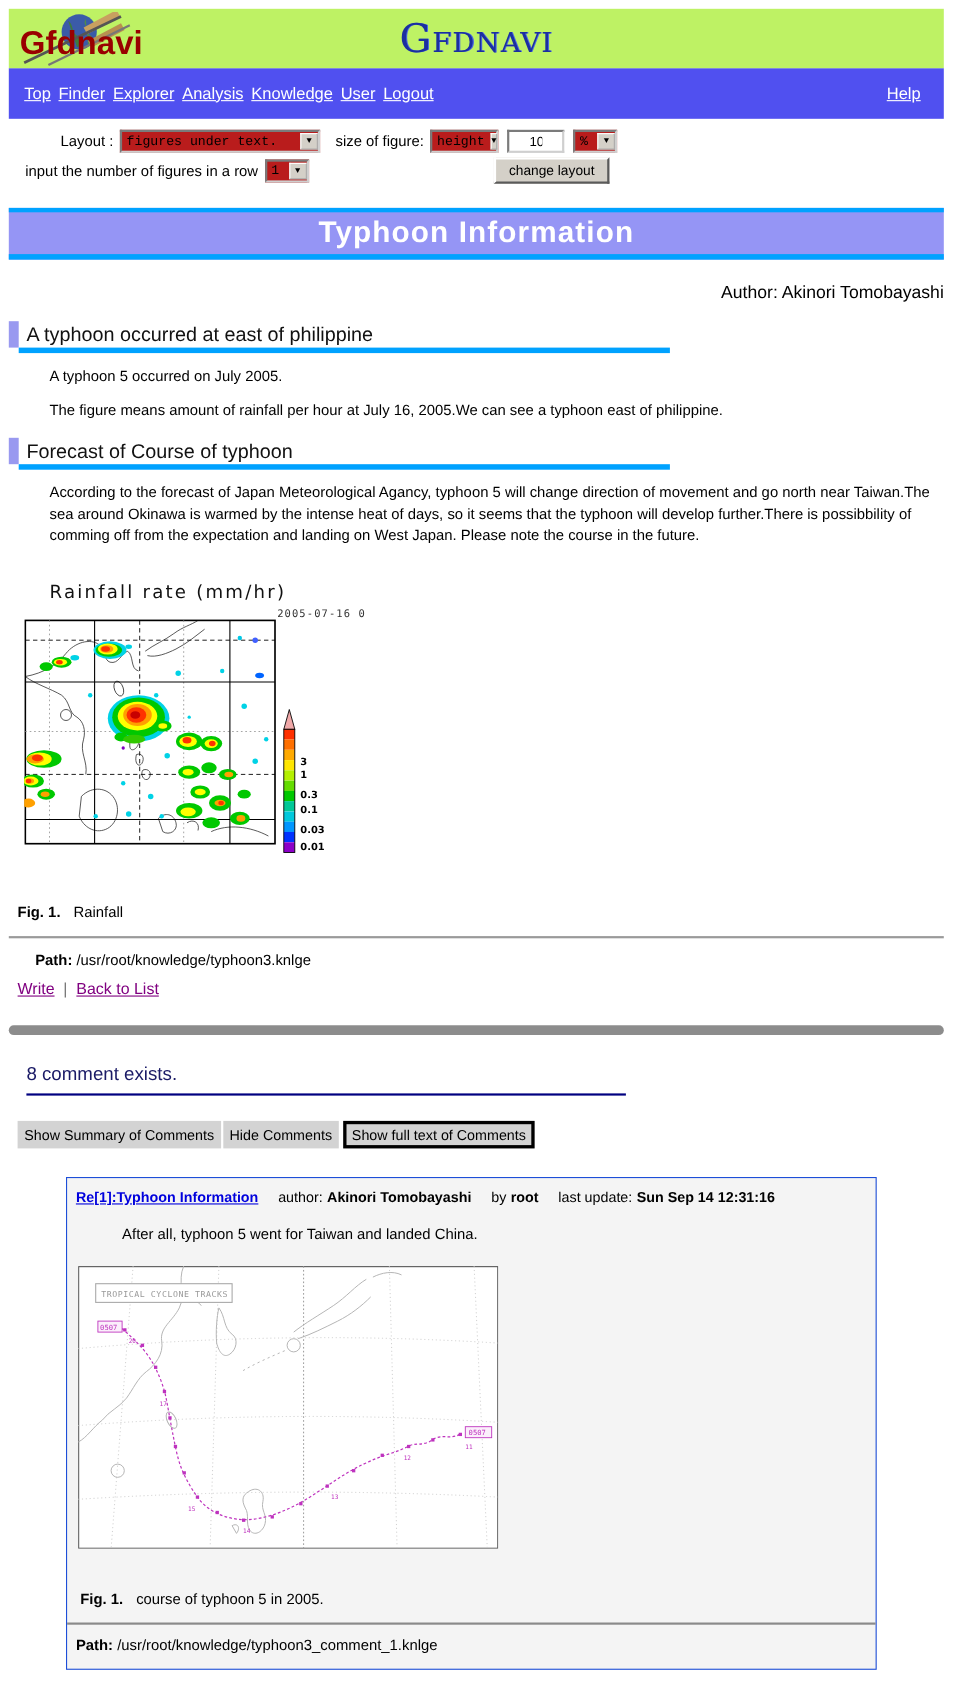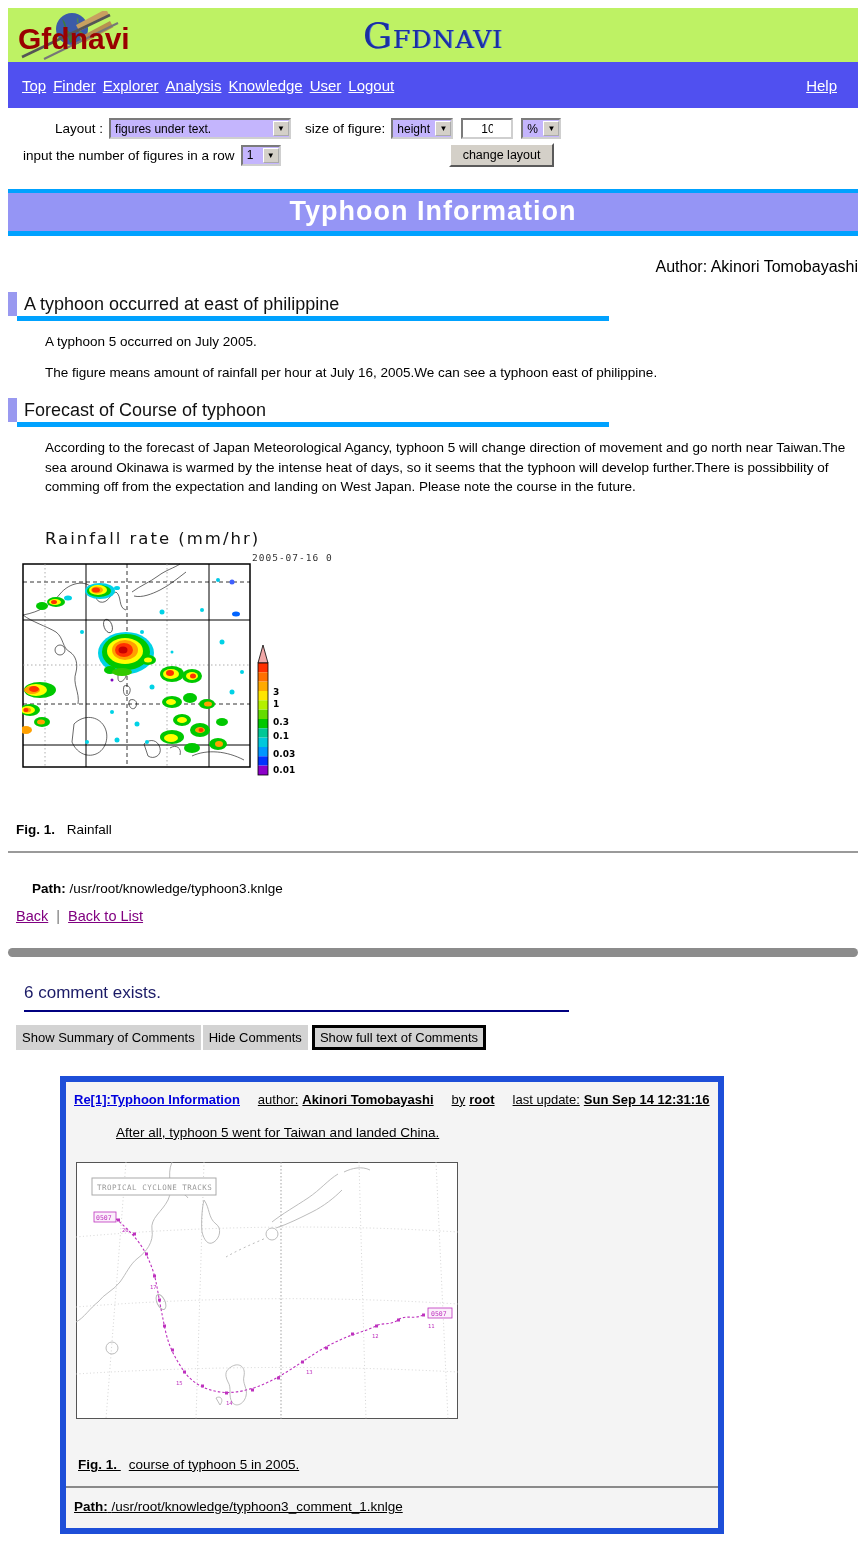--- a/index.html
+++ b/index.html
@@ -23,22 +23,22 @@
   
   .nav { background:#5050F0; height:46px; display:flex; align-items:center; padding:0 14px; }
   .nav a { color:#fff; text-decoration:underline; font-size:15px; margin-right:7px; }
   .nav .spacer { flex:1; }
 
   
   .controls { margin-top:10px; font-size:13.5px; }
   .controls .row1 { margin-left:47px; display:flex; align-items:center; }
   .controls .row2 { margin-left:15px; margin-top:4px; display:flex; align-items:center; }
   .fsel {
-    display:inline-flex; align-items:center; background:#c4b5fd;
-    border:2px inset #cfcfcf; font-size:12px; padding:1px 0 1px 4px; height:21px;
+    display:inline-flex; align-items:center; background:#b91c1c;
+    border:2px inset #cfcfcf; font-size:12px; padding:1px 0 1px 4px; height:21px;font-family:Liberation Mono, monospace;
   }
   .fsel .arrow {
     background:#D4D0C8; border:1px outset #fff; width:16px; height:15px;
     margin-left:5px; font-size:8px; line-height:14px; text-align:center; color:#000;
   }
   .tinput { width:52px; height:21px; border:2px inset #cfcfcf; font-size:12px; padding:1px 18px;
     font-family:"Liberation Sans",sans-serif; }
   .btn-classic {
     background:#D4D0C8; border-top:2px solid #fff; border-left:2px solid #fff;
     border-right:2px solid #5a5a5a; border-bottom:2px solid #5a5a5a;
@@ -65,40 +65,40 @@
   .section-body p { margin:11px 0 11px 37px; line-height:1.45; font-size:13.5px; max-width:805px; }
 
   
   .figure-block { margin-top:32px; }
   .fig-title { margin-left:37px; font-size:16.5px; letter-spacing:2px; color:#111;
     font-family:"DejaVu Sans", sans-serif; }
   .rainmap { display:block; margin:4px 0 0 14px; }
   .fig-caption { margin:42px 0 0 8px; font-size:13.5px; }
   .fig-caption b, .path-line b { font-size:13.5px; }
   hr.full { border:none; border-top:2px solid #9a9a9a; margin:14px 0 0 0; }
-  .path-line { margin:28px 0 0 8px; font-size:13.5px;padding-left:16px; }
+  .path-line { margin:12px 0 0 8px; font-size:13.5px;padding-left:16px; }
   .doc-links { margin:12px 0 0 8px; font-size:14.5px; }
   .doc-links a { color:#800080; text-decoration:underline; }
   .doc-links .sep { color:#777; margin:0 4px; }
 
   .divider { height:9px; background:#8C8C8C; border-radius:5px; margin:24px 0; }
 
   
   .comments-title {
     color:#1A1A66; font-size:17px; margin:26px 0 0 16px; padding-bottom:7px;
     border-bottom:2px solid #000080; width:545px;
   }
   .comment-buttons { margin:13px 0 0 8px; display:flex; align-items:stretch; }
   .cbtn { background:#D3D3D3; color:#000; font-size:13px; padding:4px 6px; margin-right:2px;
-    border:none; font-family:"Liberation Sans",sans-serif; }
+    border:none; font-family:"Liberation Sans",sans-serif;margin-top:10px; }
   .cbtn.active { border:3px solid #000; padding:2px 5px; margin-left:2px; }
 
   .comment-box {
-    margin:26px 0 0 52px; width:664px; background:#F4F4F4;
-    border:6px solid #1d4ed8; padding:10px 6px 0 6px;text-decoration:underline;
+    margin:26px 0 0 52px; width:737px; background:#F4F4F4;
+    border:1px solid #1d4ed8; padding:10px 6px 0 6px;
   }
   .comment-header { font-size:13px; display:flex; align-items:baseline; margin-left:2px; }
   .comment-header a { color:#0000DD; font-weight:bold; text-decoration:underline; }
   .comment-header .grp { margin-left:18px; white-space:nowrap; }
   .comment-header .grp b { margin-left:4px; }
   .comment-body { margin:18px 0 0 44px; font-size:13.5px; }
   .trackmap { display:block; margin:22px 0 0 4px; background:#fff; }
   .comment-caption { margin:38px 0 0 6px; font-size:13.5px; }
   .comment-hr { border:none; border-top:2px solid #8a8a8a; margin:14px -6px 0 -6px; }
   .comment-path { margin:11px 0 14px 2px; font-size:13.5px; }
@@ -352,29 +352,29 @@
 </div>
 
 <hr class="full">
 
 <div class="path-line">
   <b>Path:</b>
   <span>/usr/root/knowledge/typhoon3.knlge</span>
 </div>
 
 <div class="doc-links">
-  <a>Back</a>
+  <a>Write</a>
   <span class="sep">|</span>
   <a>Back to List</a>
 </div>
 
 <div class="divider"></div>
 
 
-<div class="comments-title">6 comment exists.</div>
+<div class="comments-title">8 comment exists.</div>
 
 <div class="comment-buttons">
   <button class="cbtn">Show Summary of Comments</button>
   <button class="cbtn">Hide Comments</button>
   <button class="cbtn active">Show full text of Comments</button>
 </div>
 
 <div class="comment-box">
   <div class="comment-header">
     <a>Re[1]:Typhoon Information</a>

